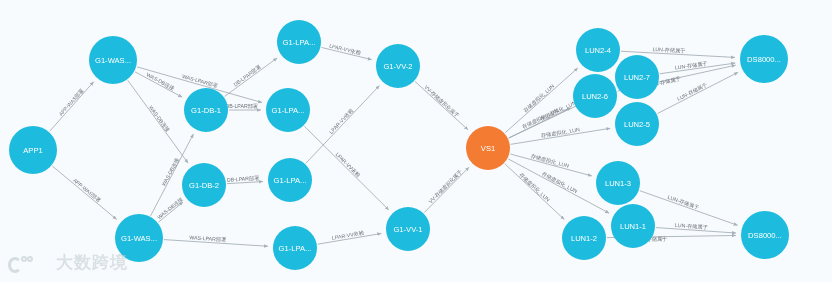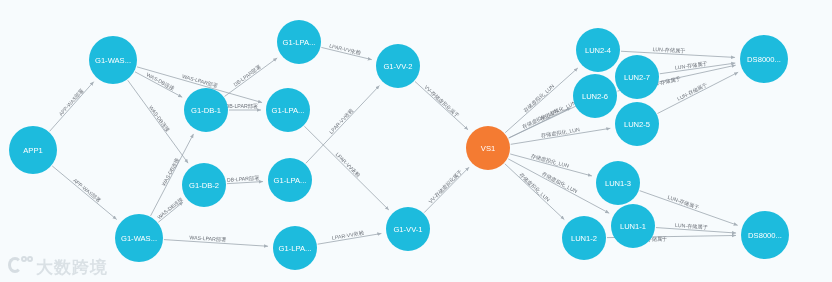--- a/index.html
+++ b/index.html
@@ -44,22 +44,22 @@
     text-anchor: middle;
     dominant-baseline: central;
     pointer-events: none;
   }
   
   #watermark {
     position: absolute;
     left: 8px;
     bottom: 6px;
     display: flex;
-    align-items: flex-end;
-    gap: 0;
+    align-items: flex-start;
+    gap: 20px;
     opacity: 0.55;
     pointer-events: none;
   }
   #watermark .wm-logo {
     position: relative;
     width: 28px;
     height: 22px;
   }
   #watermark .wm-c {
     position: absolute;

